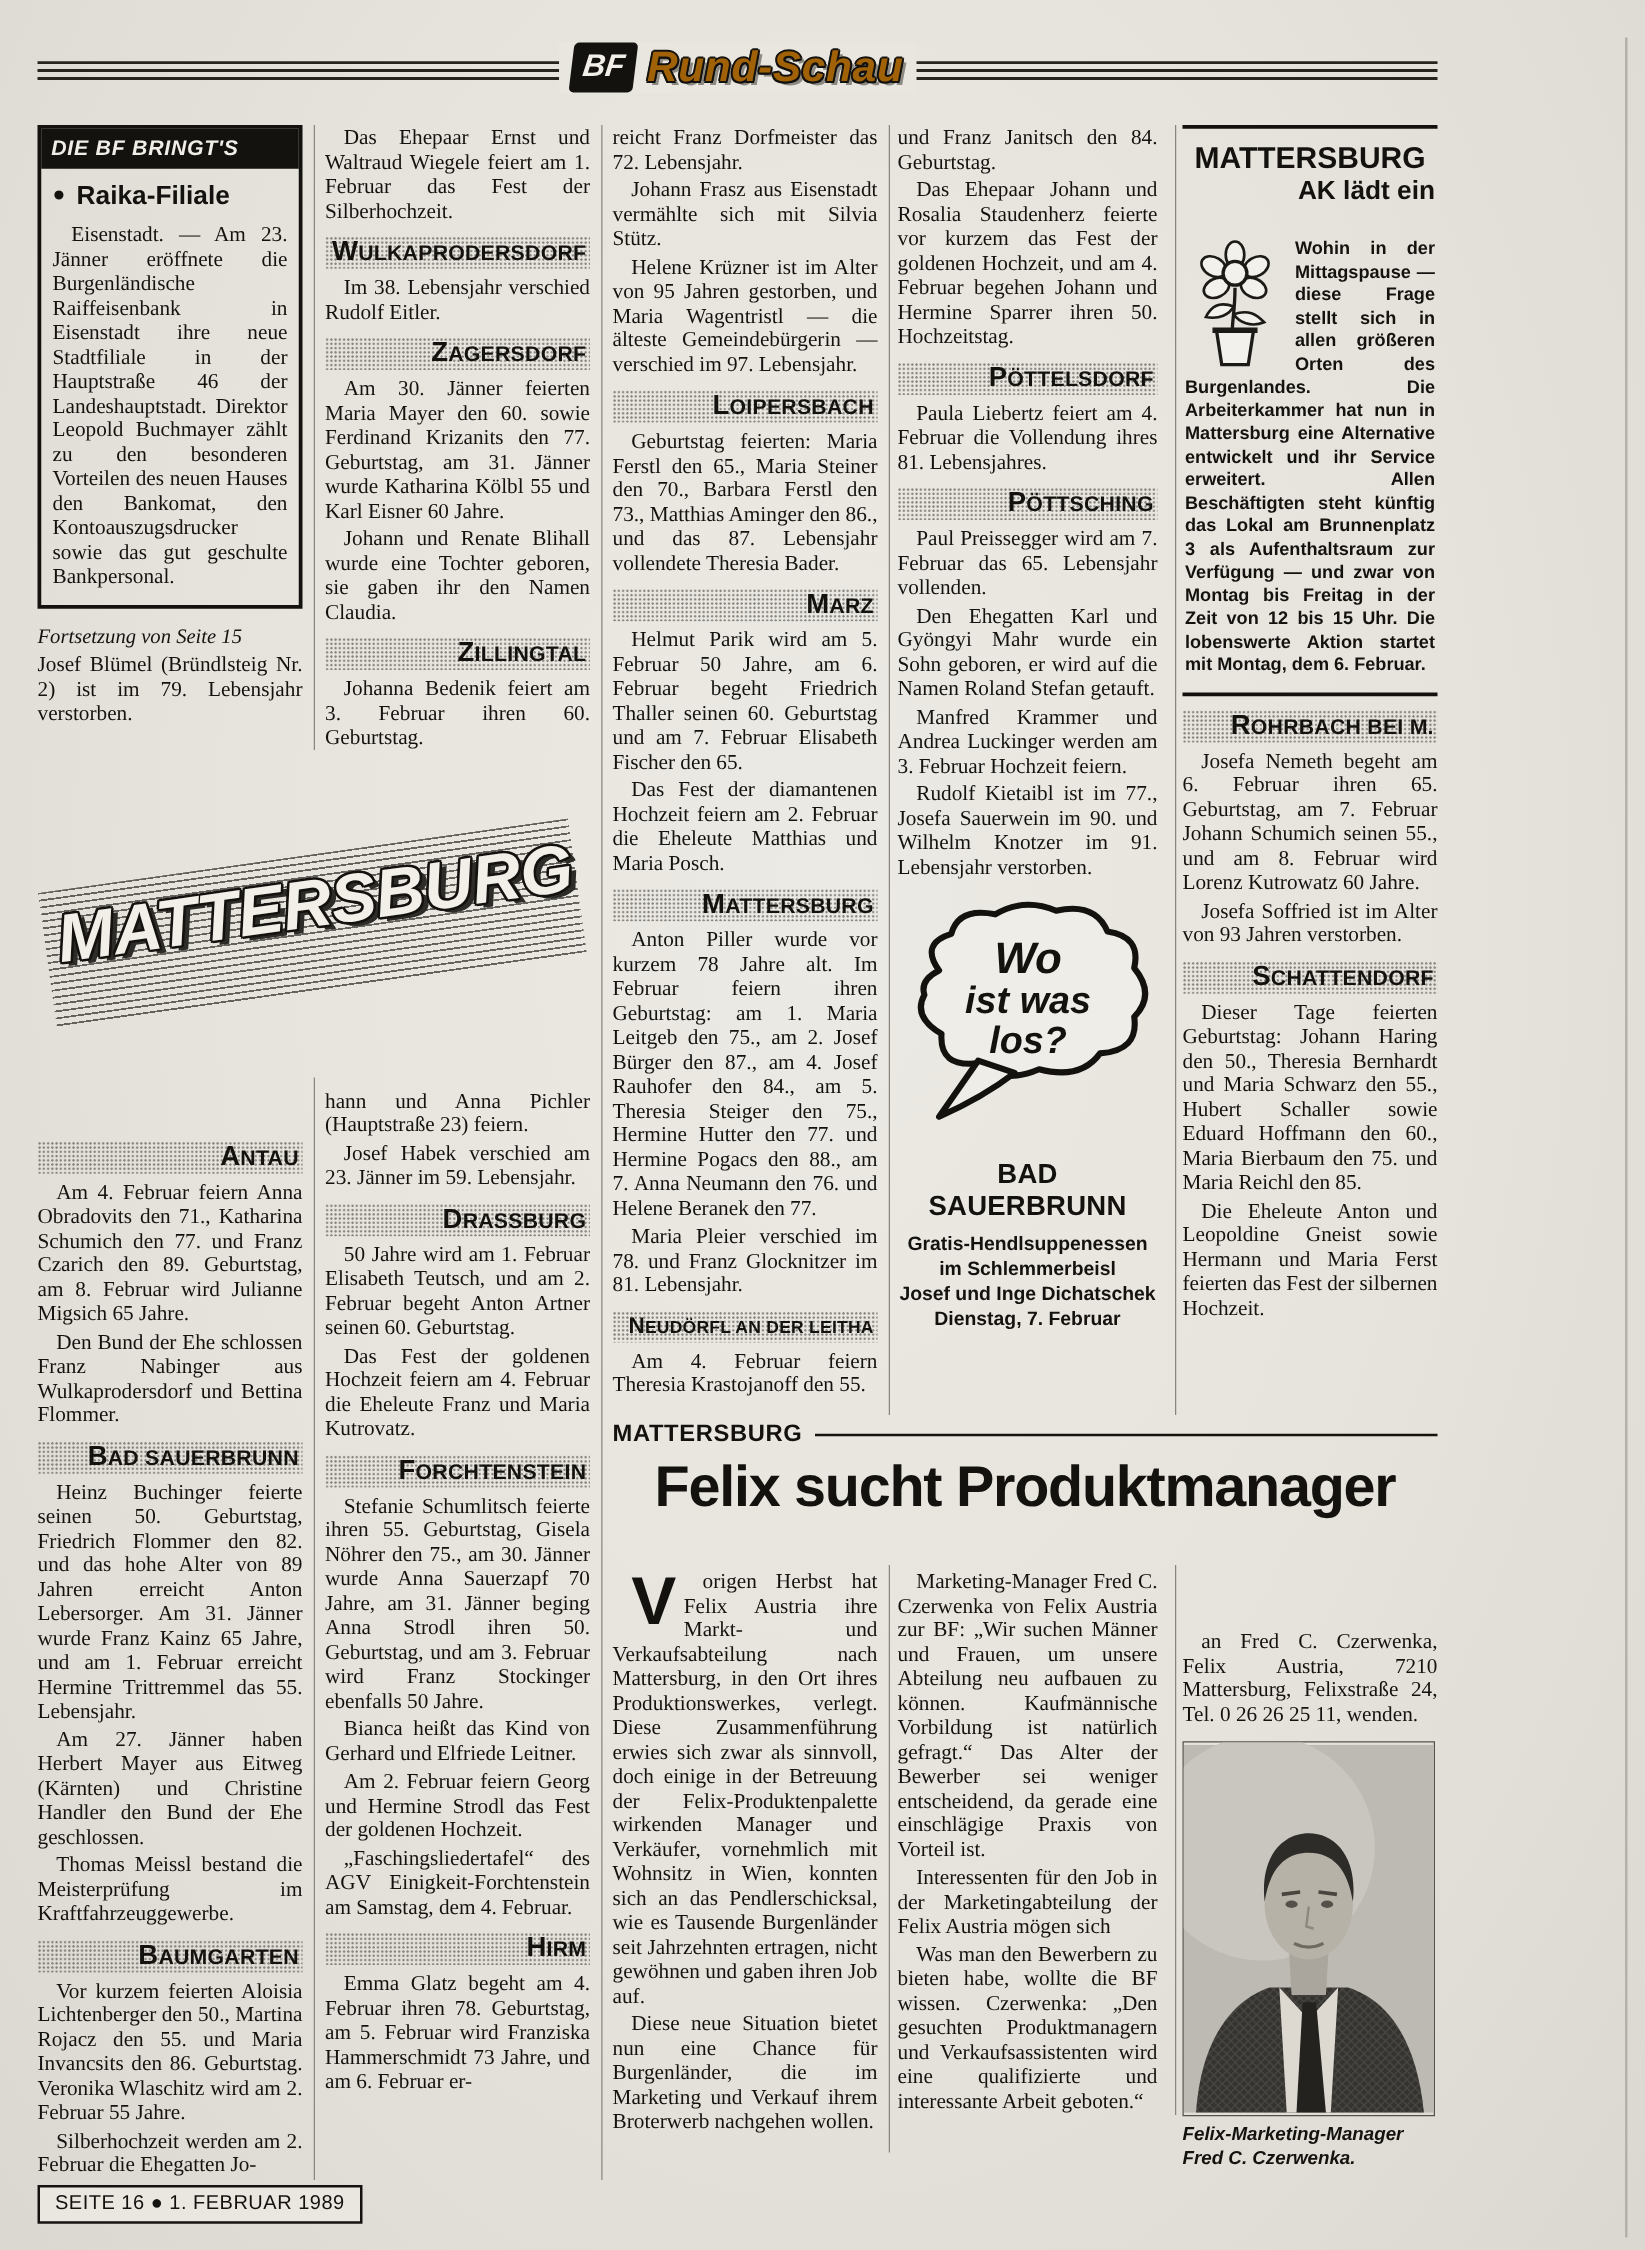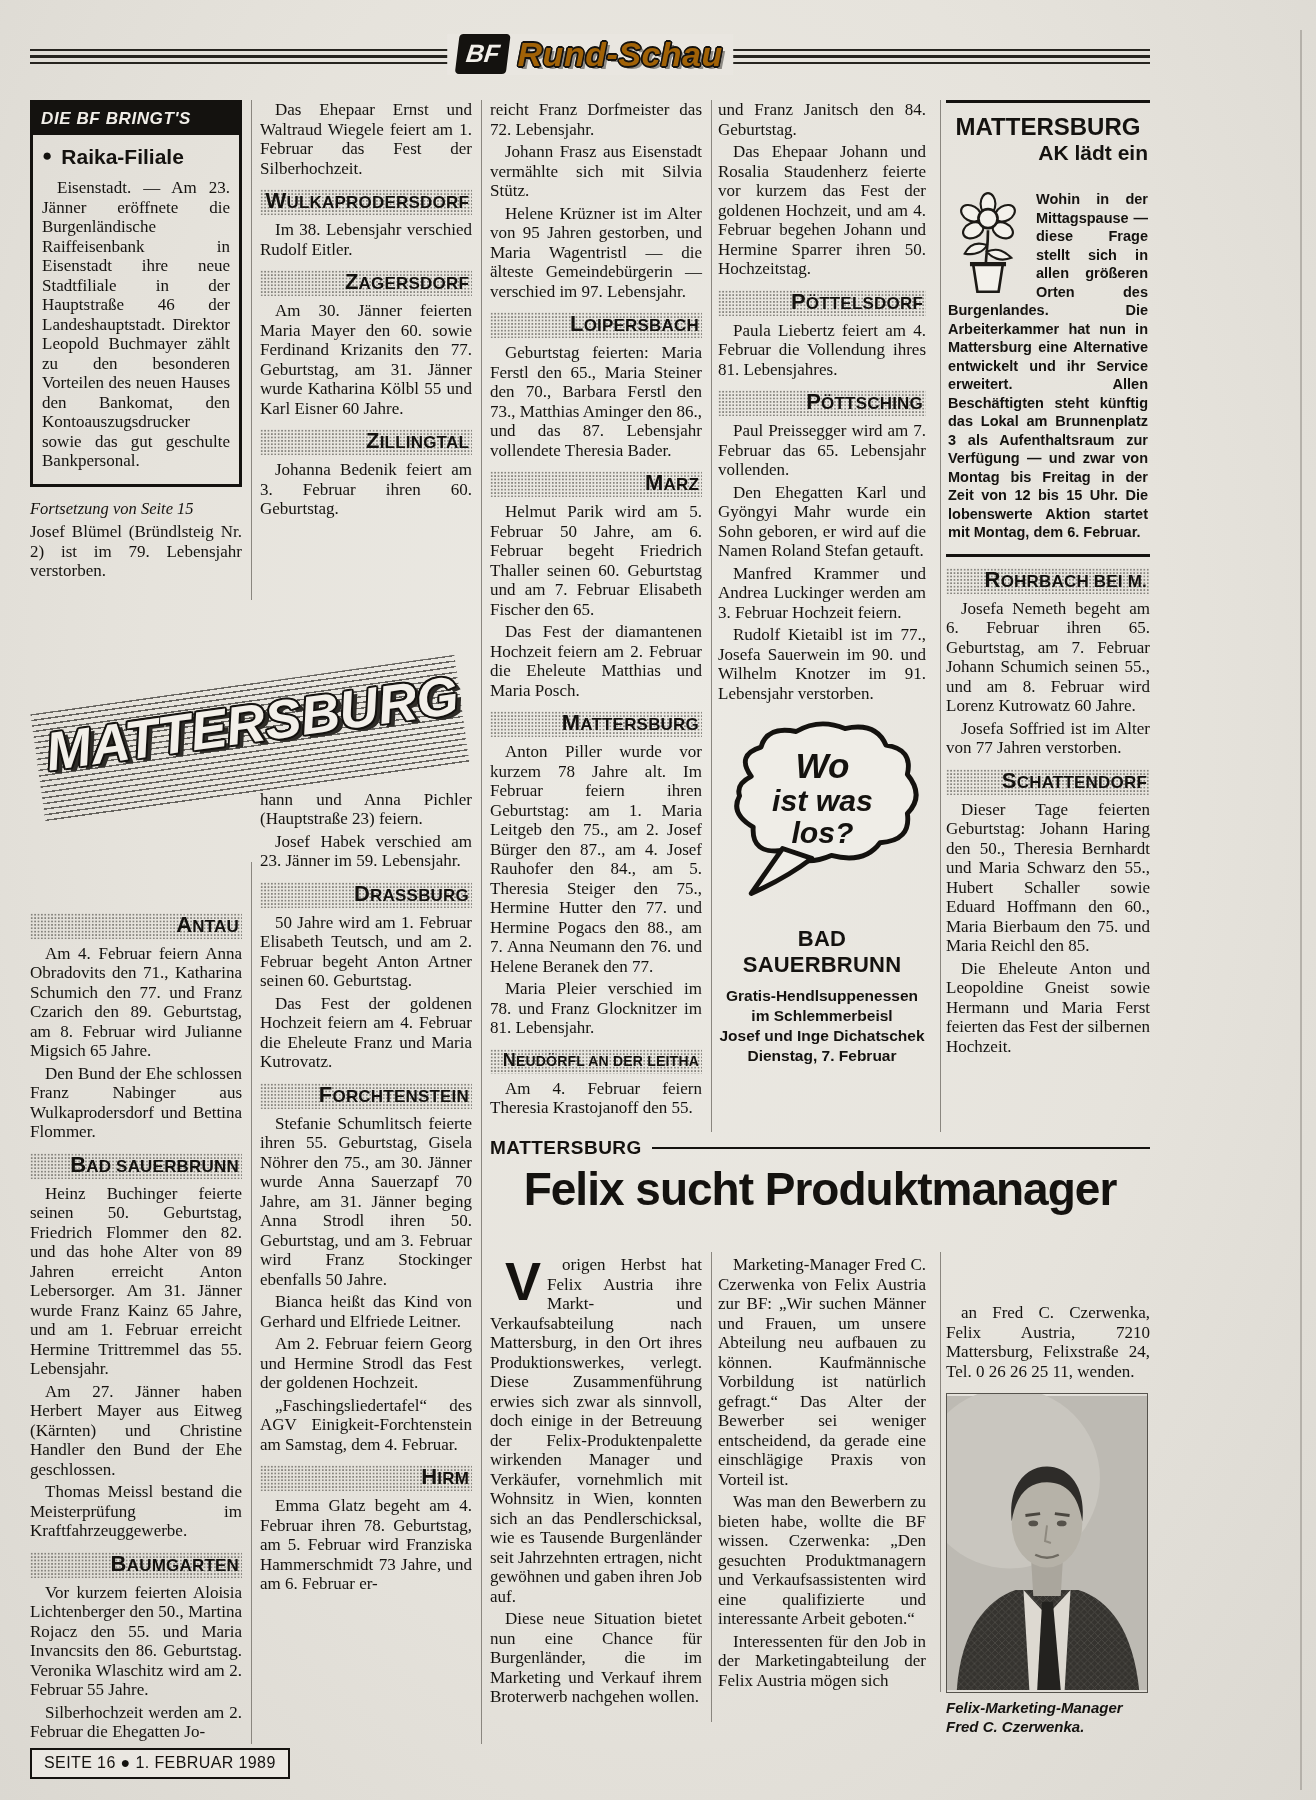--- a/index.html
+++ b/index.html
@@ -148,20 +148,21 @@
     <p>Vor kurzem feierten Aloisia Lichtenberger den 50., Martina Rojacz den 55. und Maria Invancsits den 86. Geburtstag. Veronika Wlaschitz wird am 2. Februar 55 Jahre.</p>
     <p>Silberhochzeit werden am 2. Februar die Ehegatten Jo-</p>
   </div>
 
   <div class="col" id="col2">
     <p>Das Ehepaar Ernst und Waltraud Wiegele feiert am 1. Februar das Fest der Silberhochzeit.</p>
     <h3 class="town-head">WULKAPRODERSDORF</h3>
     <p>Im 38. Lebensjahr verschied Rudolf Eitler.</p>
     <h3 class="town-head">ZAGERSDORF</h3>
     <p>Am 30. Jänner feierten Maria Mayer den 60. sowie Ferdinand Krizanits den 77. Geburtstag, am 31. Jänner wurde Katharina Kölbl 55 und Karl Eisner 60 Jahre.</p>
+    <p>Johann und Renate Blihall wurde eine Tochter geboren, sie gaben ihr den Namen Claudia.</p>
     <h3 class="town-head">ZILLINGTAL</h3>
     <p>Johanna Bedenik feiert am 3. Februar ihren 60. Geburtstag.</p>
     <div style="height:268px"></div>
     <p class="cont">hann und Anna Pichler (Hauptstraße 23) feiern.</p>
     <p>Josef Habek verschied am 23. Jänner im 59. Lebensjahr.</p>
     <h3 class="town-head">DRASSBURG</h3>
     <p>50 Jahre wird am 1. Februar Elisabeth Teutsch, und am 2. Februar begeht Anton Artner seinen 60. Geburtstag.</p>
     <p>Das Fest der goldenen Hochzeit feiern am 4. Februar die Eheleute Franz und Maria Kutrovatz.</p>
     <h3 class="town-head">FORCHTENSTEIN</h3>
     <p>Stefanie Schumlitsch feierte ihren 55. Geburtstag, Gisela Nöhrer den 75., am 30. Jänner wurde Anna Sauerzapf 70 Jahre, am 31. Jänner beging Anna Strodl ihren 50. Geburtstag, und am 3. Februar wird Franz Stockinger ebenfalls 50 Jahre.</p>
@@ -232,21 +233,21 @@
           <path d="M29,52 C18,48 12,52 8,60 C18,62 26,58 29,52 Z" fill="#f3f1eb" stroke="#1c1a16" stroke-width="2"></path>
           <path d="M29,58 C40,54 46,58 52,64 C42,68 33,64 29,58 Z" fill="#f3f1eb" stroke="#1c1a16" stroke-width="2"></path>
           <path d="M16,70 L44,70 L40,96 L20,96 Z" fill="#f3f1eb" stroke="#1c1a16" stroke-width="2.5"></path>
           <line x1="13" y1="70" x2="47" y2="70" stroke="#1c1a16" stroke-width="4"></line>
         </svg>
         <span>Wohin in der Mittagspause — diese Frage stellt sich in allen größeren Orten des Burgenlandes. Die Arbeiterkammer hat nun in Mattersburg eine Alternative entwickelt und ihr Service erweitert. Allen Beschäftigten steht künftig das Lokal am Brunnenplatz 3 als Aufenthaltsraum zur Verfügung — und zwar von Montag bis Freitag in der Zeit von 12 bis 15 Uhr. Die lobenswerte Aktion startet mit Montag, dem 6. Februar.</span>
       </div>
     </div>
     <h3 class="town-head">ROHRBACH BEI M.</h3>
     <p>Josefa Nemeth begeht am 6. Februar ihren 65. Geburtstag, am 7. Februar Johann Schumich seinen 55., und am 8. Februar wird Lorenz Kutrowatz 60 Jahre.</p>
-    <p>Josefa Soffried ist im Alter von 77 Jahren verstorben.</p>
+    <p>Josefa Soffried ist im Alter von 93 Jahren verstorben.</p>
     <h3 class="town-head">SCHATTENDORF</h3>
     <p>Dieser Tage feierten Geburtstag: Johann Haring den 50., Theresia Bernhardt und Maria Schwarz den 55., Hubert Schaller sowie Eduard Hoffmann den 60., Maria Bierbaum den 75. und Maria Reichl den 85.</p>
     <p>Die Eheleute Anton und Leopoldine Gneist sowie Hermann und Maria Ferst feierten das Fest der silbernen Hochzeit.</p>
   </div>
 
   <div class="big-logo">
     <div class="stripes"></div>
     <div class="word">MATTERSBURG</div>
   </div>
 
@@ -258,22 +259,22 @@
 
   <div class="felix-col" id="fcolA">
     <p class="cont">
       <span class="dropcap">V</span>
       <span>origen Herbst hat Felix Austria ihre Markt- und Verkaufsabteilung nach Mattersburg, in den Ort ihres Produktionswerkes, verlegt. Diese Zusammenführung erwies sich zwar als sinnvoll, doch einige in der Betreuung der Felix-Produktenpalette wirkenden Manager und Verkäufer, vornehmlich mit Wohnsitz in Wien, konnten sich an das Pendlerschicksal, wie es Tausende Burgenländer seit Jahrzehnten ertragen, nicht gewöhnen und gaben ihren Job auf.</span>
     </p>
     <p>Diese neue Situation bietet nun eine Chance für Burgenländer, die im Marketing und Verkauf ihrem Broterwerb nachgehen wollen.</p>
   </div>
   <div class="felix-col" id="fcolB">
     <p class="cont">Marketing-Manager Fred C. Czerwenka von Felix Austria zur BF: „Wir suchen Männer und Frauen, um unsere Abteilung neu aufbauen zu können. Kaufmännische Vorbildung ist natürlich gefragt.“ Das Alter der Bewerber sei weniger entscheidend, da gerade eine einschlägige Praxis von Vorteil ist.</p>
+    <p>Interessenten für den Job in der Marketingabteilung der Felix Austria mögen sich</p>
     <p>Was man den Bewerbern zu bieten habe, wollte die BF wissen. Czerwenka: „Den gesuchten Produktmanagern und Verkaufsassistenten wird eine qualifizierte und interessante Arbeit geboten.“</p>
-    <p>Interessenten für den Job in der Marketingabteilung der Felix Austria mögen sich</p>
   </div>
   <div class="felix-col" id="fcolC">
     <p class="cont">an Fred C. Czerwenka, Felix Austria, 7210 Mattersburg, Felixstraße 24, Tel. 0 26 26 25 11, wenden.</p>
     <div class="photo-wrap">
       <svg class="photo-svg" width="202" height="300" viewBox="0 0 204 300">
         <defs>
           <pattern id="suitweave" width="7" height="7" patternUnits="userSpaceOnUse">
             <rect width="7" height="7" fill="#35332f"></rect>
             <path d="M0,0 L7,7 M7,0 L0,7" stroke="#4a4843" stroke-width="1"></path>
           </pattern>

